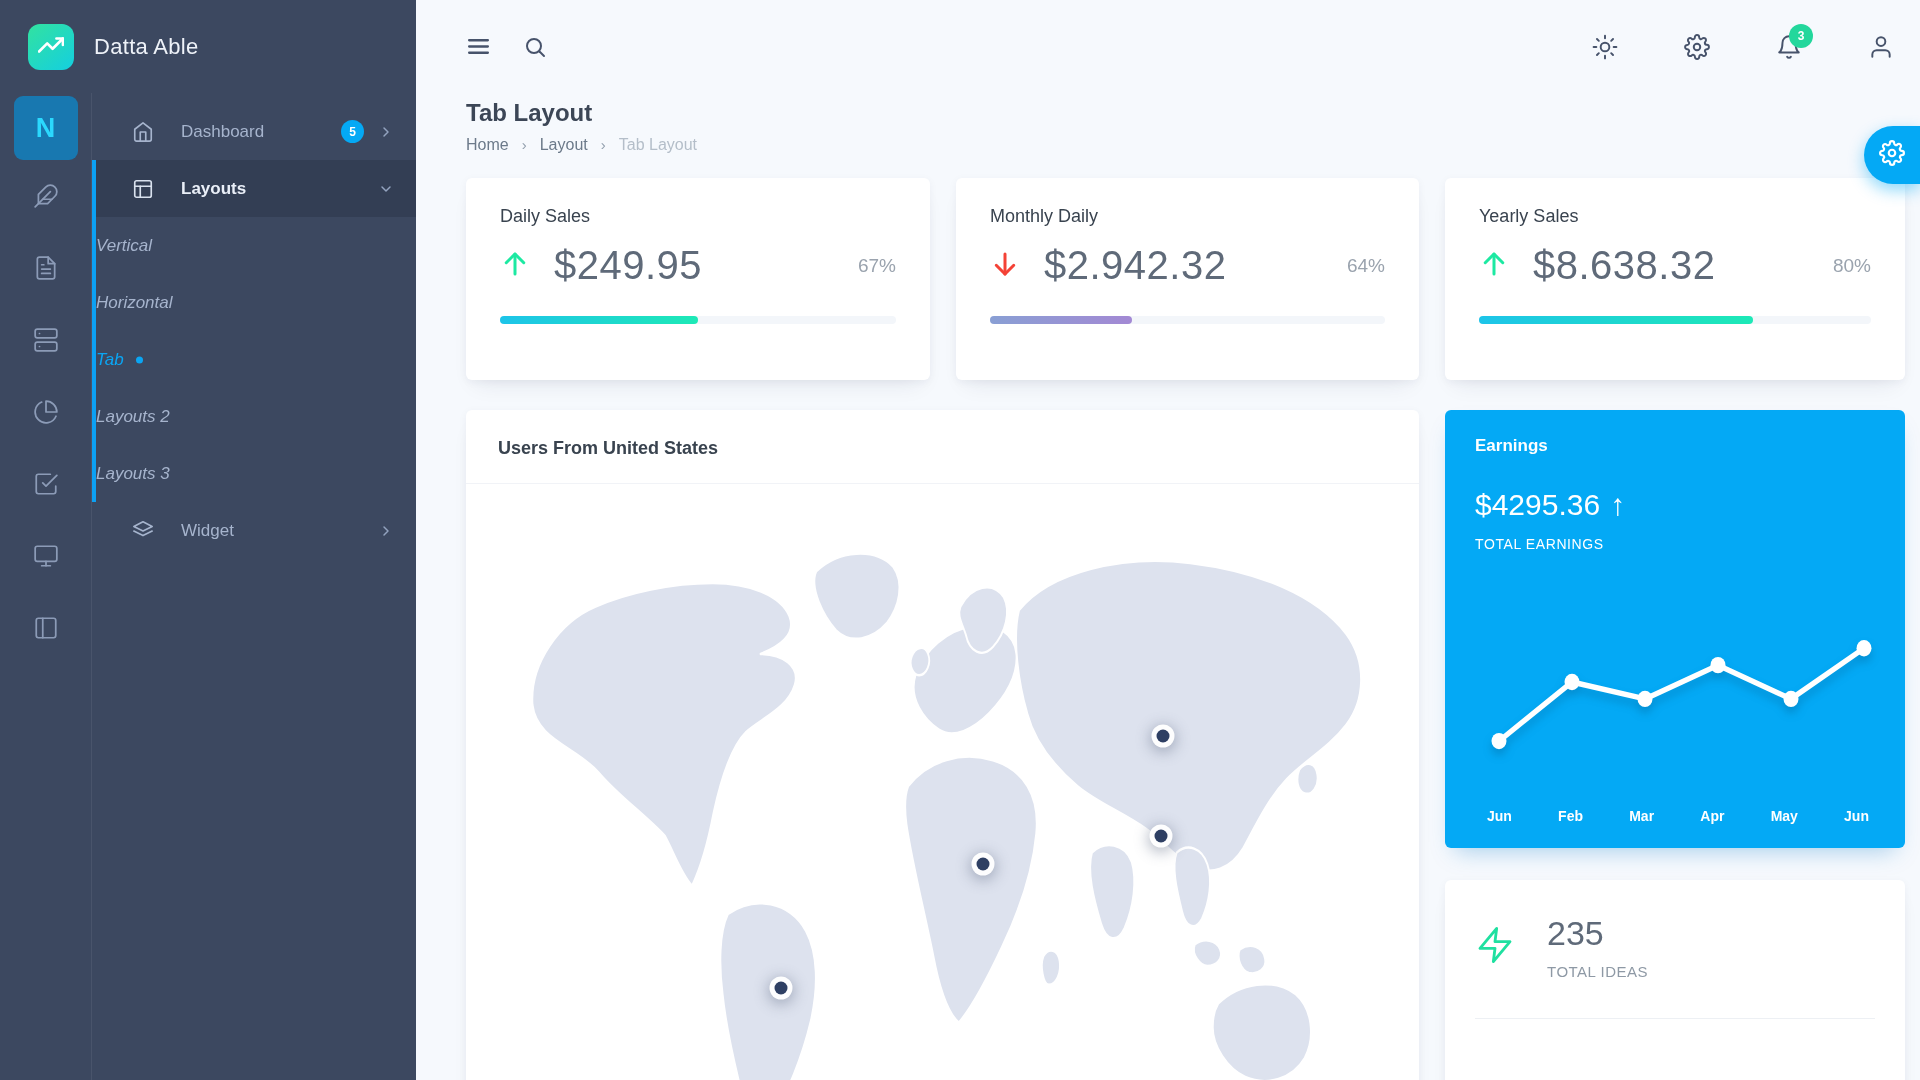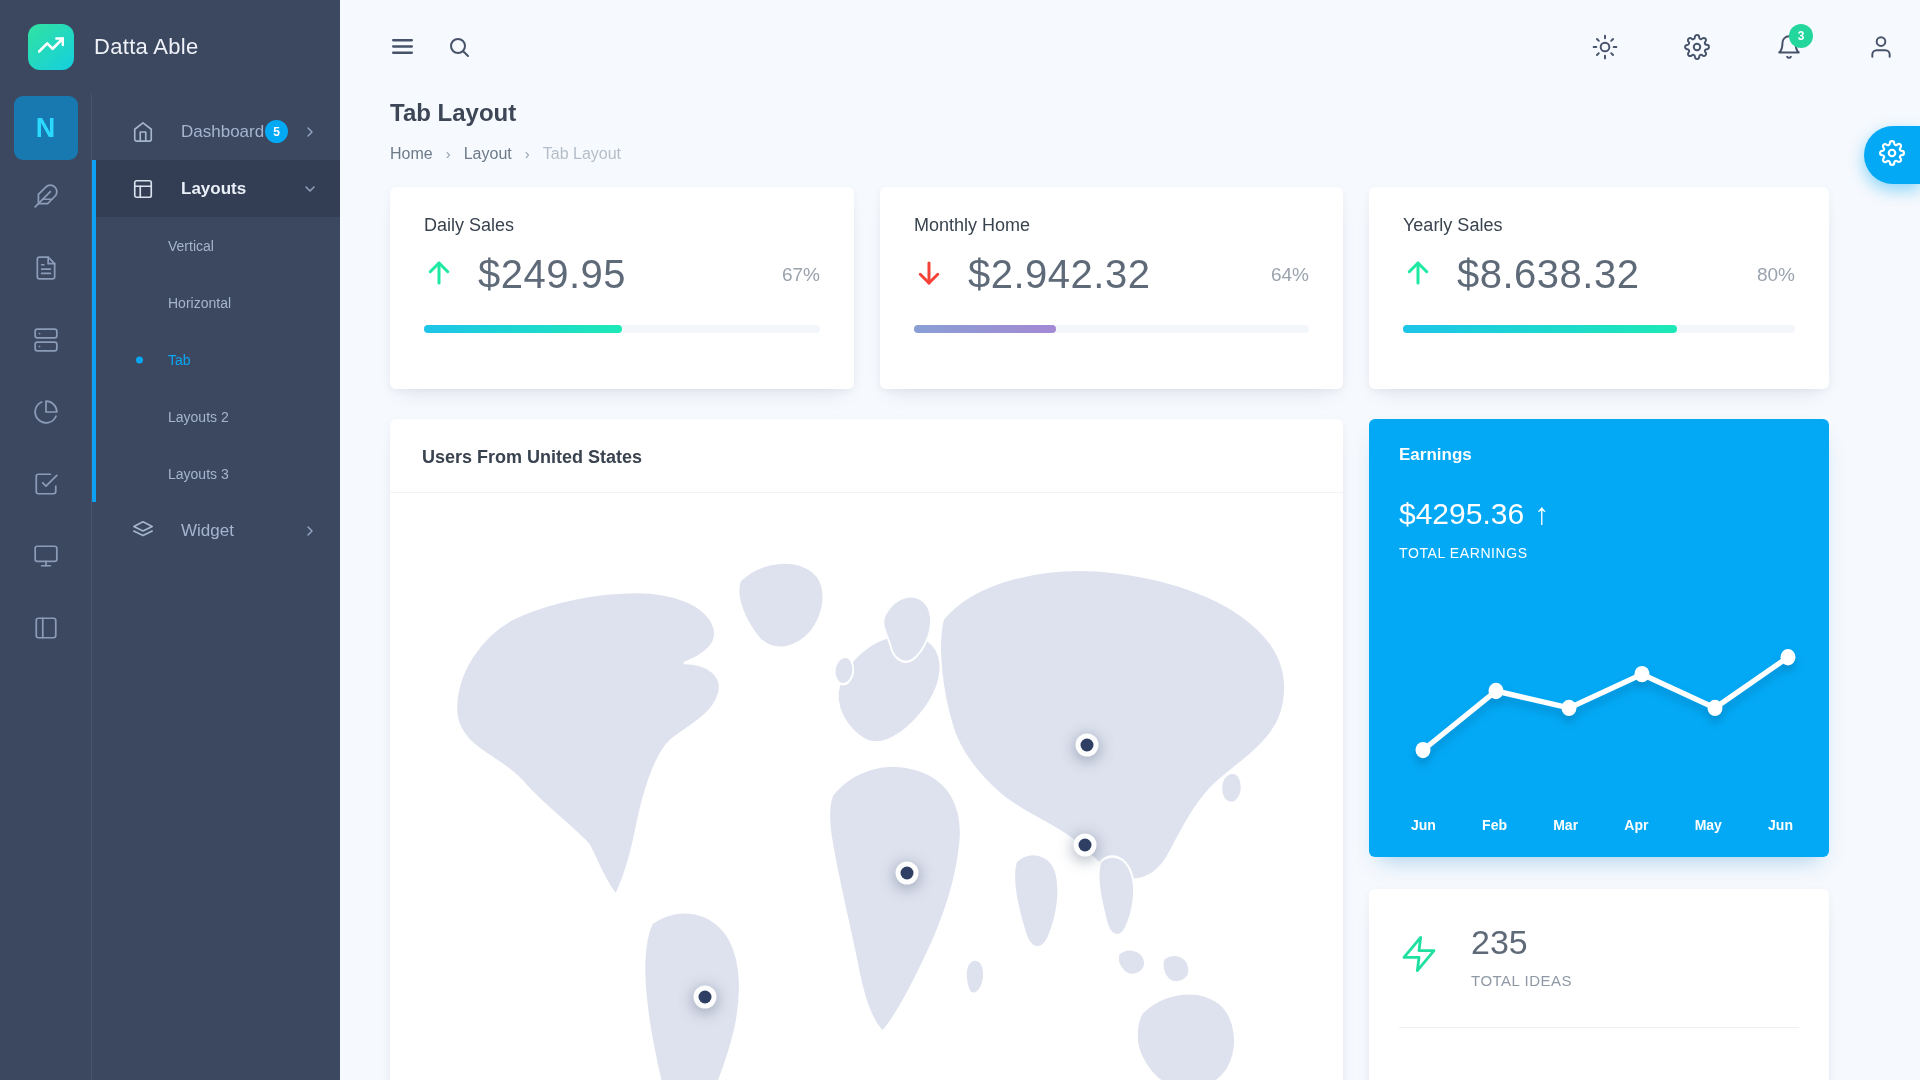--- a/index.html
+++ b/index.html
@@ -1,56 +1,56 @@
 <!DOCTYPE html>
 <html><head>
 <meta charset="utf-8">
 <style>
   * { box-sizing: border-box; margin: 0; padding: 0; }
   html,body { width:1920px; height:1080px; overflow:hidden; }
   body { font-family:"Liberation Sans","DejaVu Sans",sans-serif; background:#f6f9fd; position:relative; }
   .app { display:flex; width:1920px; height:1080px; }
 
   
-  .sidebar { width:340px; background:#3c4860; display:flex; flex-direction:column; flex-shrink:0; }
+  .sidebar { width:416px; background:#3c4860; display:flex; flex-direction:column; flex-shrink:0; }
   .sidebar-header { height:93px; display:flex; align-items:center; padding-left:28px; gap:20px; flex-shrink:0; }
   .logo-box { width:46px; height:46px; border-radius:12px; background:linear-gradient(140deg,#32e2a0,#14cfe0); display:flex; align-items:center; justify-content:center; }
   .brand-name { color:#eef2f8; font-size:22px; letter-spacing:.3px; }
   .sidebar-body { flex:1; display:flex; min-height:0; }
   .rail { width:92px; border-right:1px solid rgba(255,255,255,.07); display:flex; flex-direction:column; align-items:center; padding-top:3px; flex-shrink:0; }
   .rail-tile { width:64px; height:64px; background:#1878b0; border-radius:9px; display:flex; align-items:center; justify-content:center; color:#2bd9fe; font-size:27px; font-weight:bold; cursor:pointer; }
   .rail-item { height:72px; width:100%; display:flex; align-items:center; justify-content:center; color:#95a5c1; cursor:pointer; }
   .rail-item svg { opacity:.9; }
   .nav { flex:1; padding-top:10px; }
   .nav-item { height:57px; display:flex; align-items:center; padding:0 22px 0 40px; color:#a6b4cd; font-size:17px; cursor:pointer; }
   .nav-item .mi { display:flex; color:#a6b4cd; }
   .nav-item .lbl { margin-left:27px; }
   .badge-pill { min-width:23px; height:23px; border-radius:50%; background:#04a9f5; color:#fff; font-size:12px; font-weight:bold; display:flex; align-items:center; justify-content:center; margin-left:auto; margin-right:14px; }
   .chev { display:flex; color:#93a3bf; }
   .chev.solo { margin-left:auto; }
   .nav-group { border-left:4px solid #0ca1f4; }
   .nav-group .nav-item { padding-left:36px; }
   .group-head { background:#333e54; }
   .group-head .lbl { color:#eaeff8; font-weight:bold; }
   .group-head .mi { color:#d9e1ee; }
-  .sub-item { height:57px; display:flex; align-items:center; padding-left:72px; color:#a6b4cd; font-size:14px; cursor:pointer; position:relative; }
+  .sub-item { height:57px; display:flex; align-items:center; color:#a6b4cd; font-size:17px; cursor:pointer; position:relative;font-style:italic; }
   .sub-item.active { color:#0aa6f4; }
   .sub-item.active::before { content:""; position:absolute; left:40px; top:50%; transform:translateY(-50%); width:7px; height:7px; border-radius:50%; background:#0aa6f4; }
 
   
   .main { flex:1; padding:0 26px 0 50px; display:flex; flex-direction:column; min-width:0; }
   .main-header { height:93px; display:flex; align-items:center; flex-shrink:0; }
   .hicon { display:flex; color:#47536b; cursor:pointer; }
   .hicon + .hicon { margin-left:32px; }
   .header-right { margin-left:auto; display:flex; align-items:center; gap:34px; }
   .bell-wrap { position:relative; }
   .noti-badge { position:absolute; top:-10px; right:-11px; min-width:24px; height:24px; border-radius:50%; background:#23d79c; color:#fff; font-size:12px; font-weight:bold; display:flex; align-items:center; justify-content:center; }
 
   .page-title { font-size:24px; font-weight:600; color:#3c4656; margin-top:6px; }
-  .breadcrumb { display:flex; margin-top:18px; font-size:16px; }
+  .breadcrumb { display:flex; margin-top:9px; font-size:16px; }
   .bc-item { color:#6c7a8a; cursor:pointer; }
   .bc-sep { color:#93a0ae; margin:0 13px; font-size:15px; }
   .bc-item.current { color:#b4bec9; cursor:default; }
 
   .grid { margin-top:24px; display:grid; grid-template-columns:464px 463px 460px; column-gap:26px; row-gap:30px; align-items:start; }
   .card { background:#fff; border-radius:6px; box-shadow:0 2px 8px rgba(30,40,70,.05), 0 12px 22px -10px rgba(30,40,70,.10); }
 
   .stat-card { padding:28px 34px 30px; height:202px; }
   .stat-title { font-size:18px; color:#39434f; }
   .stat-row { display:flex; align-items:center; margin-top:16px; }
@@ -288,21 +288,21 @@
           </span>
           <span class="stat-value">$249.95</span>
           <span class="stat-pct">67%</span>
         </div>
         <div class="progress">
           <div class="progress-fill" style="width: 50%; background: linear-gradient(90deg, rgb(29, 196, 233), rgb(29, 233, 182));"></div>
         </div>
       </div>
 
       <div class="card stat-card">
-        <div class="stat-title">Monthly Home</div>
+        <div class="stat-title">Monthly Daily</div>
         <div class="stat-row">
           <span>
             <svg width="30" height="30" viewBox="0 0 24 24" fill="none" stroke="#f44236" stroke-width="2.4" stroke-linecap="round" stroke-linejoin="round">
                 <line x1="12" y1="4" x2="12" y2="20"></line>
                 <polyline points="5 13 12 20 19 13"></polyline>
               </svg>
           </span>
           <span class="stat-value">$2.942.32</span>
           <span class="stat-pct">64%</span>
         </div>

